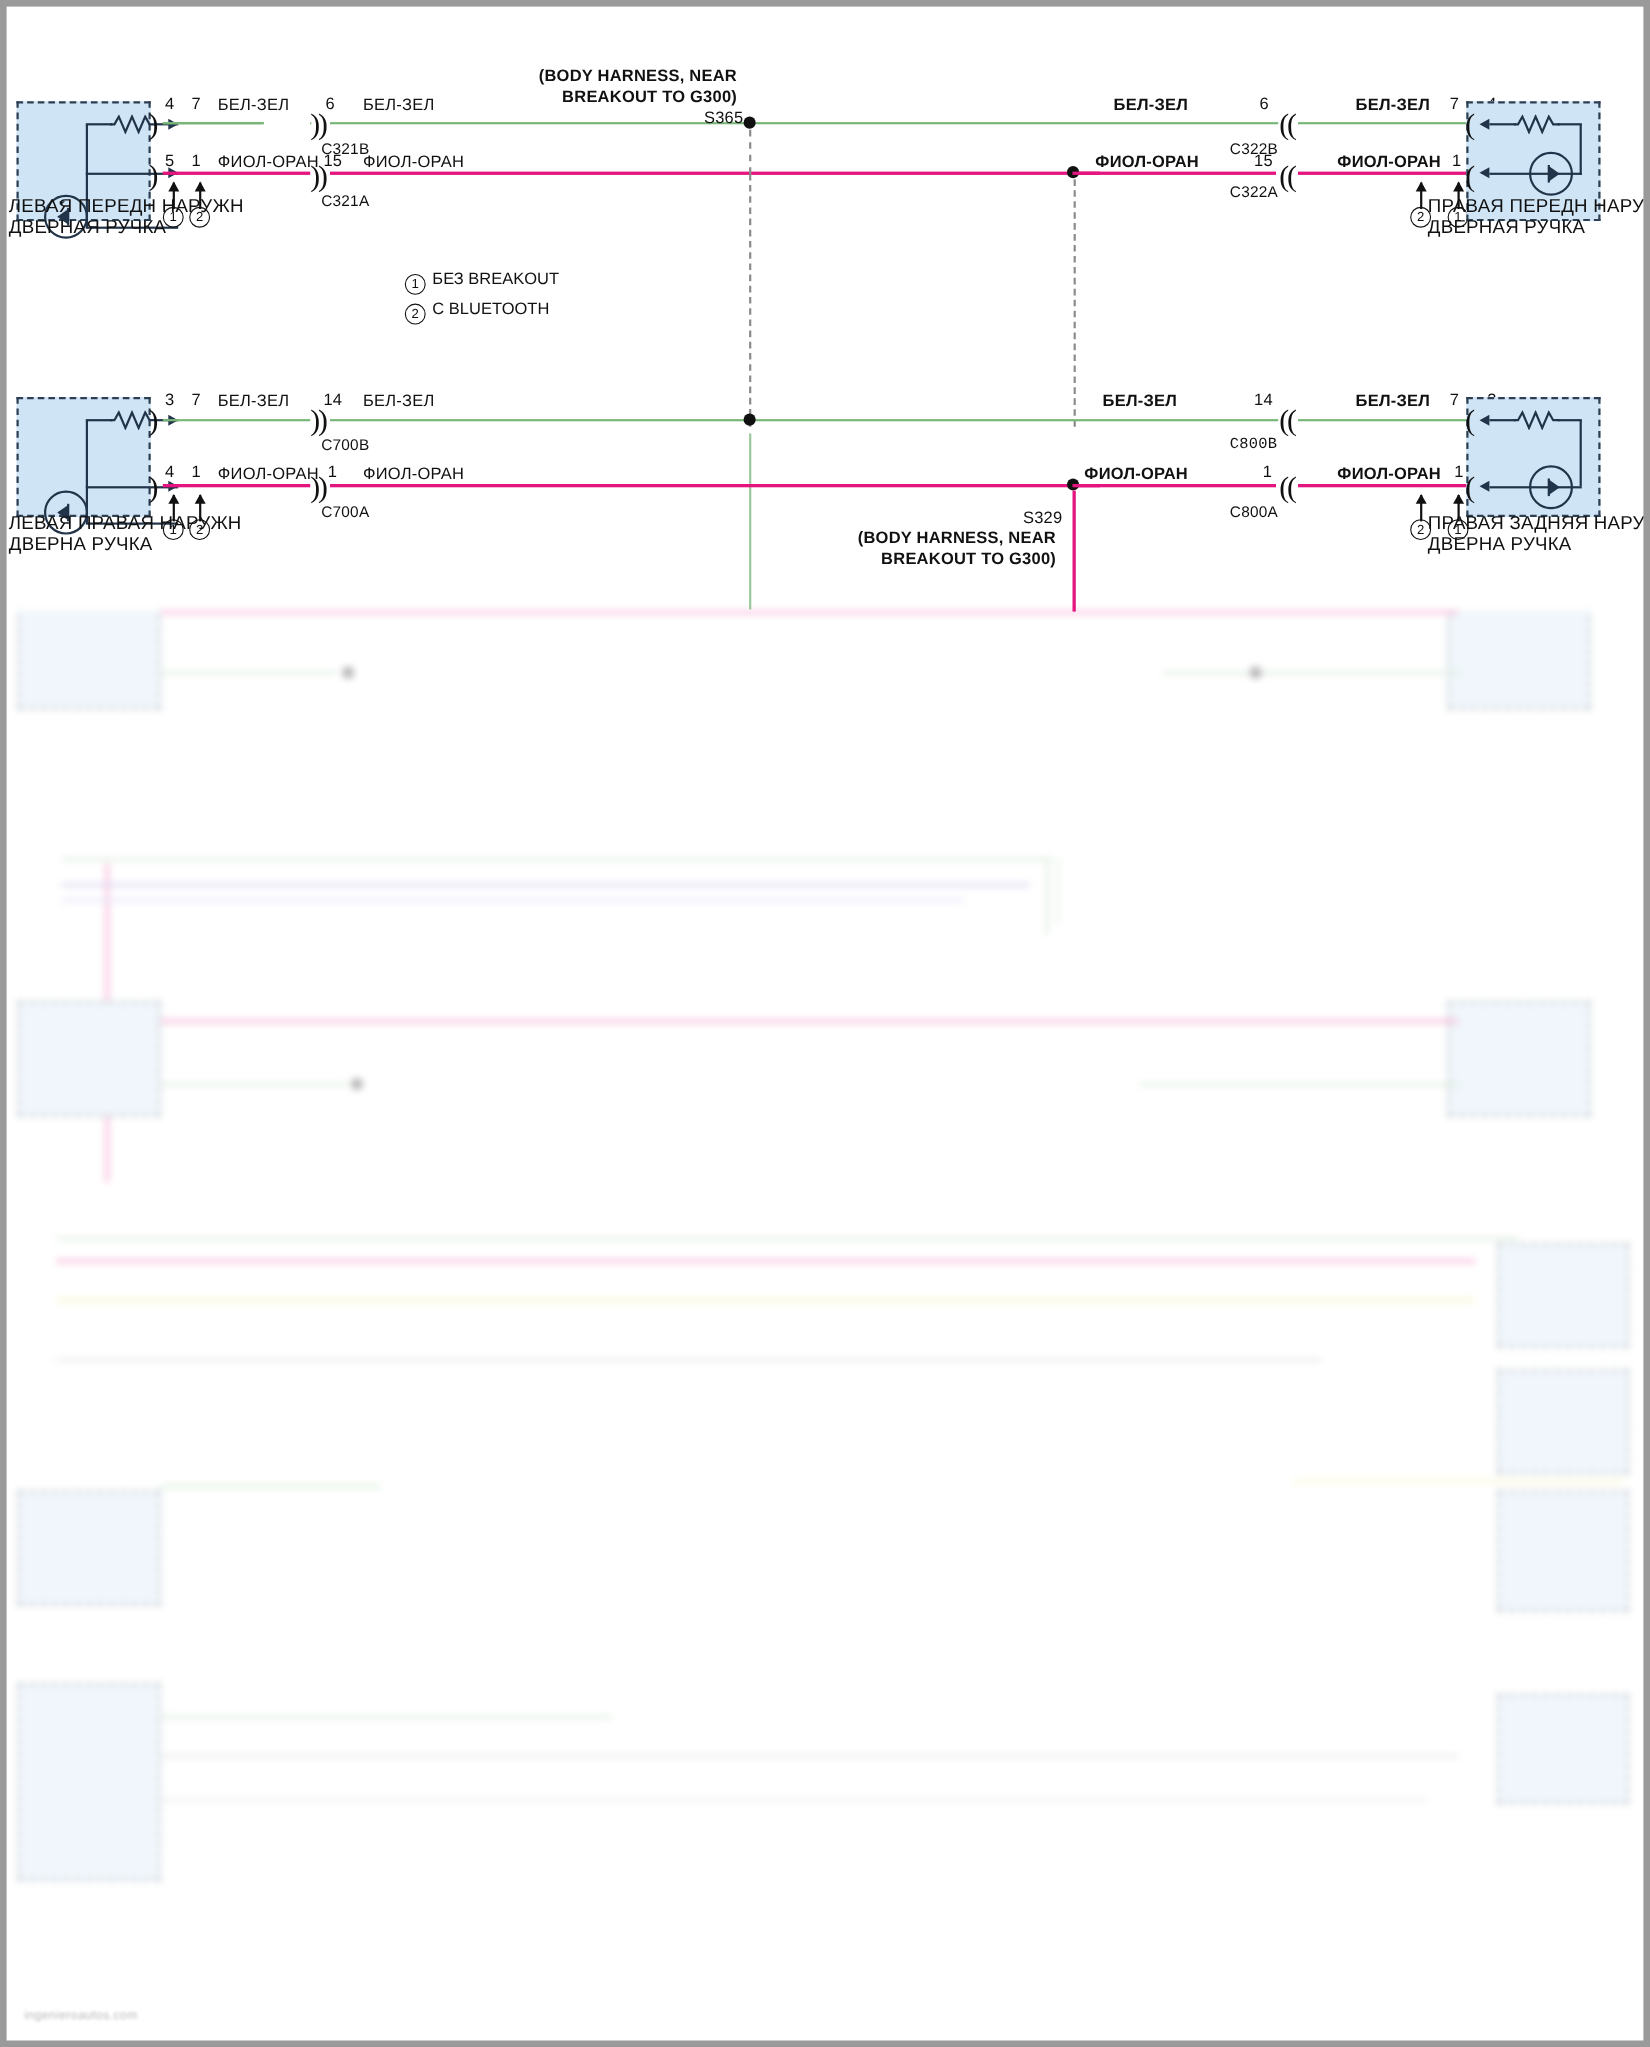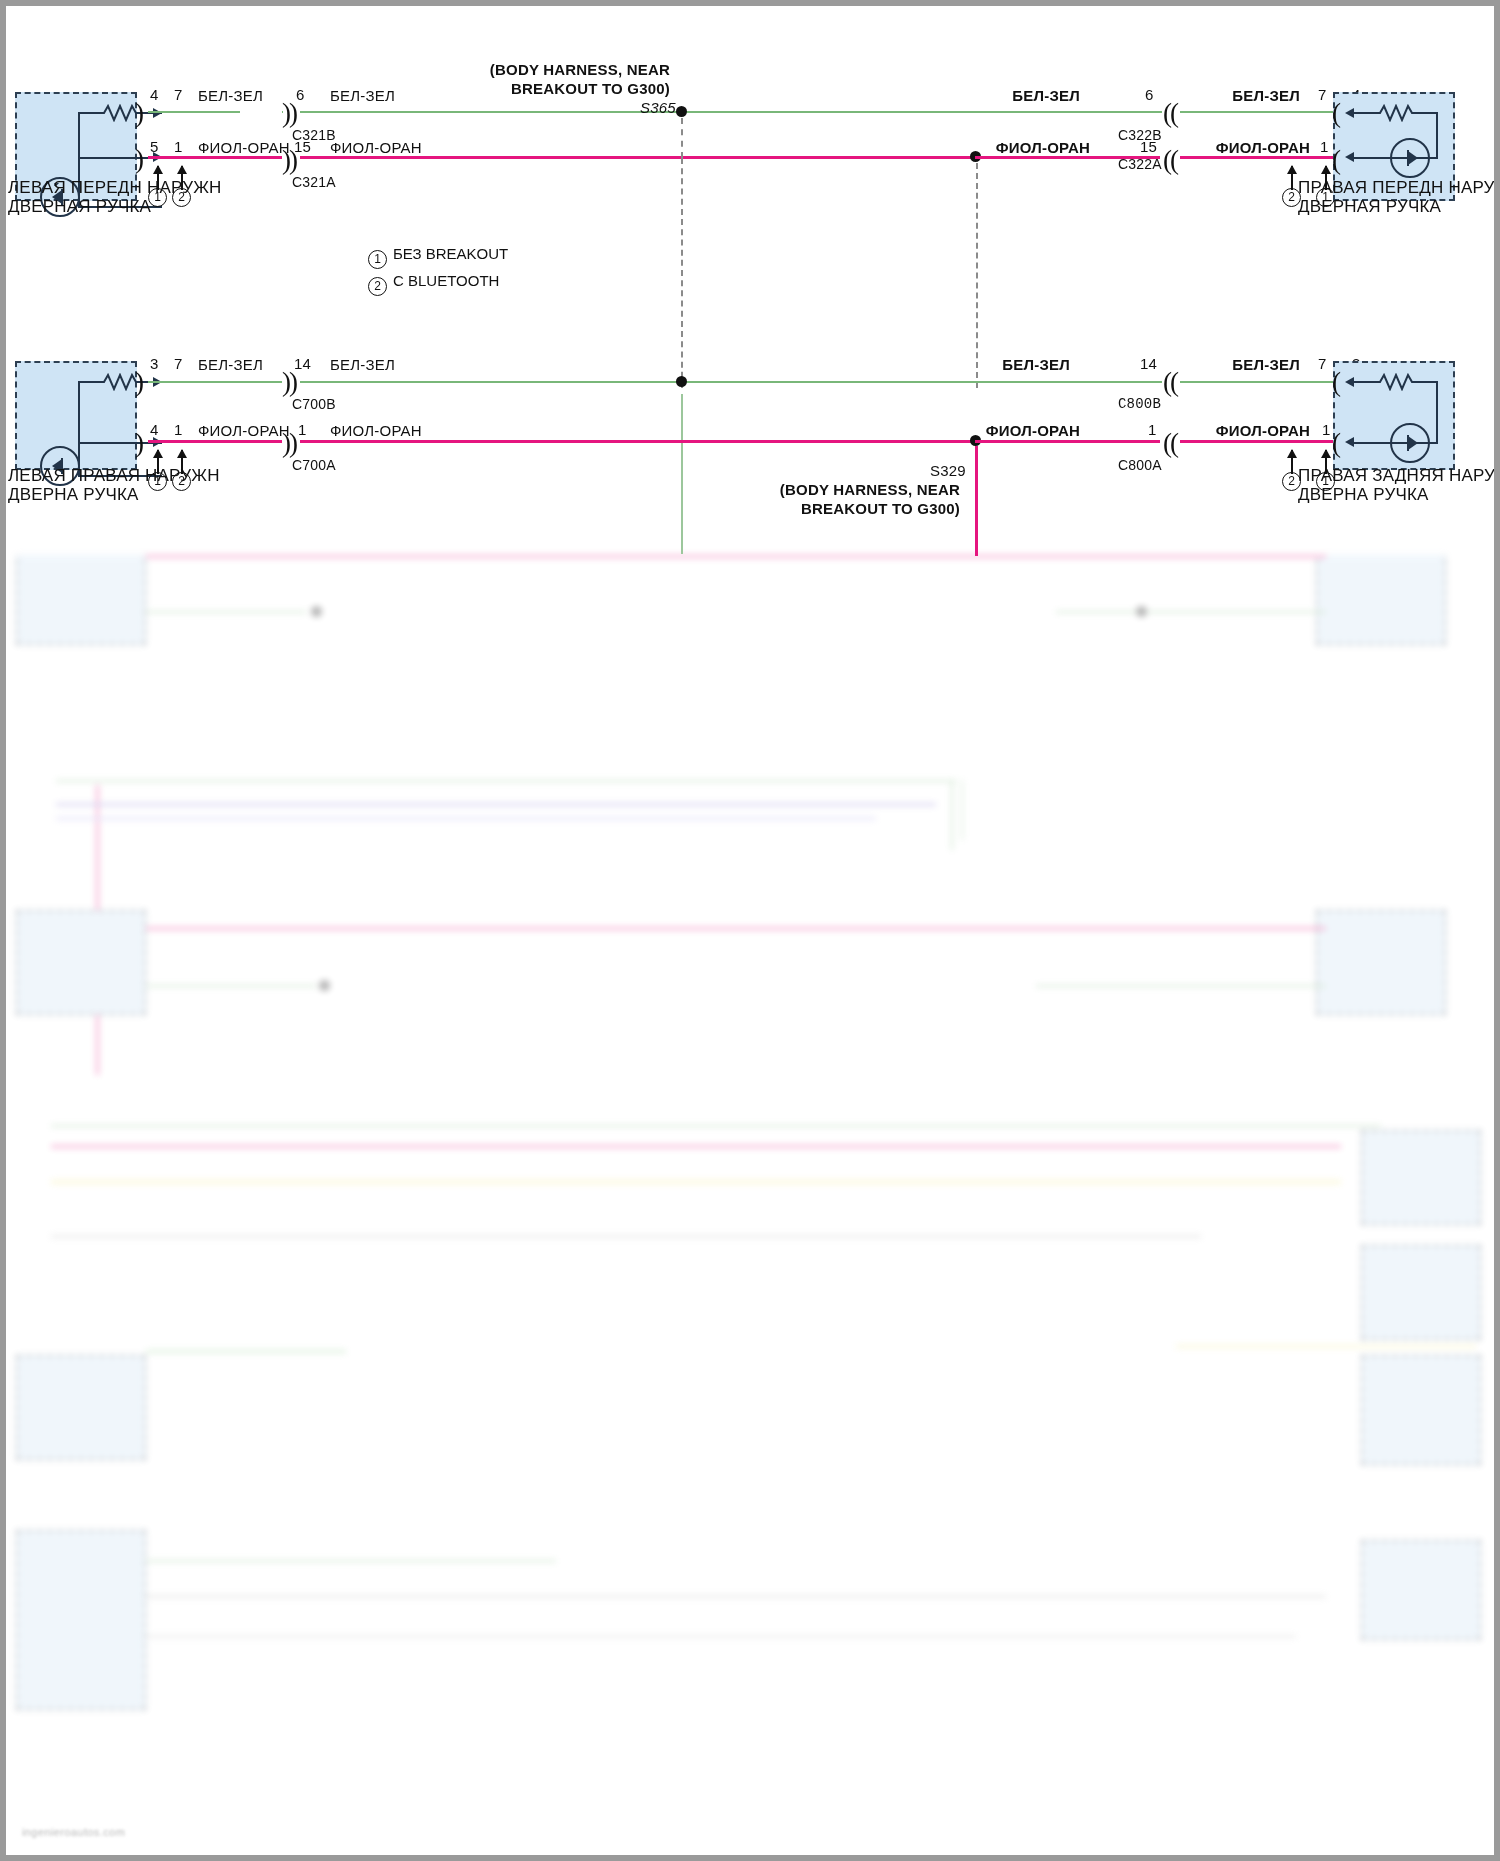--- a/index.html
+++ b/index.html
@@ -208,21 +208,21 @@
 
     <div class="arrowup" style="left:157px;top:166px;height:24px;"></div>
     <div class="arrowup" style="left:181px;top:166px;height:24px;"></div>
     <div class="circ" style="left:148px;top:188px;">1</div>
     <div class="circ" style="left:172px;top:188px;">2</div>
 
     <div class="lbl note rt" style="left:350px;top:60px;width:320px;text-align:right;">
       <span>(BODY HARNESS, NEAR</span><br>
       <span>BREAKOUT TO G300)</span>
     </div>
-    <div class="lbl" style="left:640px;top:99px;font-style:italic;">S365</div>
+    <div class="lbl" style="left:640px;top:99px;">S365</div>
     <div class="dot" style="left:676px;top:106px;"></div>
     <div class="dash-v" style="left:681px;top:118px;height:40px;"></div>
     <div class="dash-v" style="left:681px;top:158px;height:230px;"></div>
     <div class="wire-gv" style="left:681px;top:394px;height:160px;"></div>
 
     <div class="dot" style="left:970px;top:151px;"></div>
     <div class="dash-v" style="left:976px;top:163px;height:225px;"></div>
 
     <div class="wire-g" style="left:800px;top:111px;width:280px;"></div>
     <div class="lbl rt" style="left:960px;top:87px;width:120px;text-align:right;">БЕЛ-ЗЕЛ</div>
@@ -234,21 +234,21 @@
     <div class="wire-g" style="left:1180px;top:111px;width:155px;"></div>
     <div class="lbl rt" style="left:1190px;top:87px;width:110px;text-align:right;">БЕЛ-ЗЕЛ</div>
     <div class="lbl pin" style="left:1318px;top:86px;">7</div>
     <div class="lbl pin" style="left:1352px;top:86px;">4</div>
 
     <div class="wire-p" style="left:975px;top:156px;width:185px;"></div>
     <div class="lbl rt" style="left:940px;top:139px;width:150px;text-align:right;">ФИОЛ-ОРАН</div>
     <div class="lbl pin" style="left:1140px;top:138px;">15</div>
     <div class="conn" style="left:1163px;top:147px;">(</div>
     <div class="conn" style="left:1170px;top:147px;">(</div>
-    <div class="lbl sm" style="left:1118px;top:156px;">C322A</div>
+    <div class="lbl sm" style="left:1118px;top:166px;">C322A</div>
     <div class="wire-p" style="left:1180px;top:156px;width:155px;"></div>
     <div class="lbl rt" style="left:1180px;top:139px;width:130px;text-align:right;">ФИОЛ-ОРАН</div>
     <div class="lbl pin" style="left:1320px;top:138px;">1</div>
     <div class="lbl pin" style="left:1352px;top:138px;">5</div>
 
     <div class="arrowup" style="left:1291px;top:166px;height:24px;"></div>
     <div class="arrowup" style="left:1325px;top:166px;height:24px;"></div>
     <div class="circ" style="left:1282px;top:188px;">2</div>
     <div class="circ" style="left:1316px;top:188px;">1</div>
 

